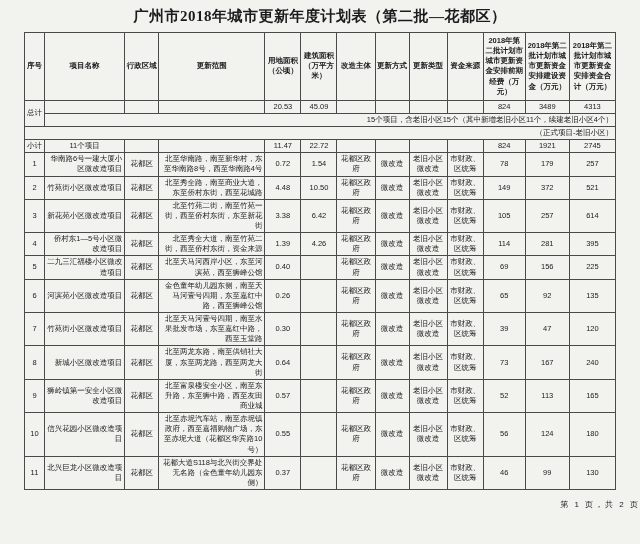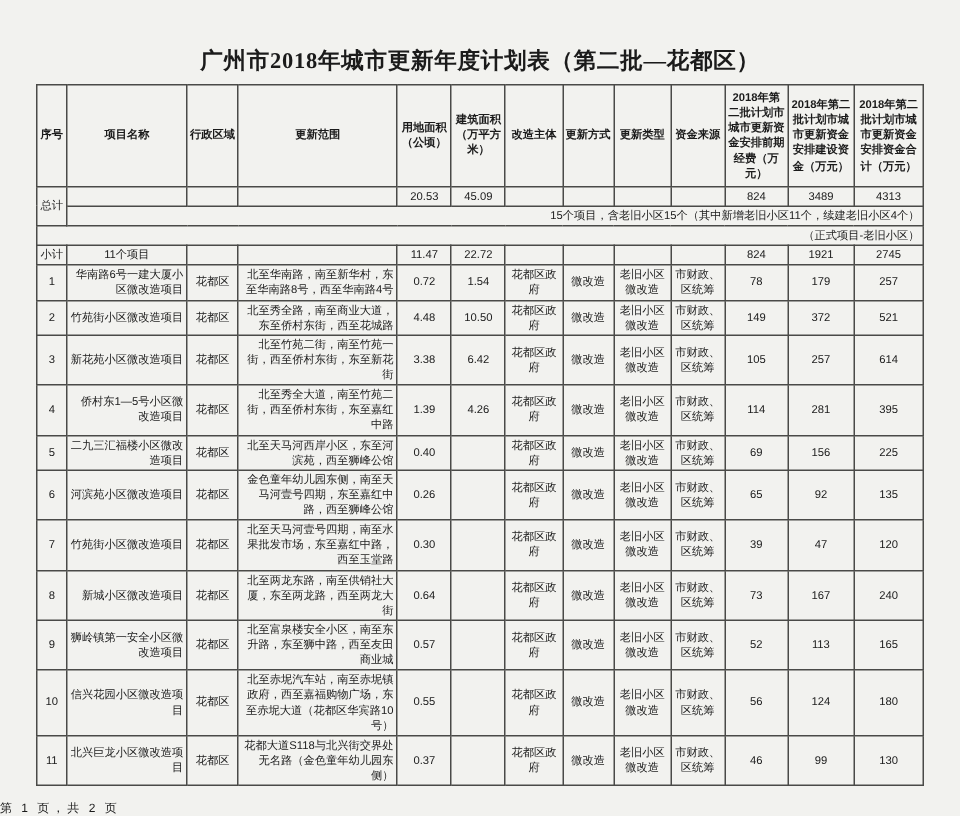--- a/index.html
+++ b/index.html
@@ -3,21 +3,21 @@
 <meta charset="utf-8">
 <style>
   html,body{margin:0;padding:0;}
   body{
     width:640px;height:544px;
     background:#f2f2ef;
     font-family:"Liberation Sans","DejaVu Sans",sans-serif;
     color:#1b1b1b;
     overflow:hidden;
   }
-  .page{padding-top:7px;margin-top:24px;}
+  .page{padding-top:7px;}
   .doc-title{
     font-size:15px;
     font-weight:bold;
     text-align:center;
     margin:0 0 6px 0;
     letter-spacing:0.5px;
     font-family:"Liberation Serif","DejaVu Serif",serif;
   }
   table.plan{
     border-collapse:collapse;
@@ -34,21 +34,21 @@
     line-height:1.35;
     word-break:break-all;
     overflow:hidden;
   }
   table.plan th{
     font-weight:bold;
     padding:3px 1px;
   }
   table.plan td.left{text-align:right;}
   .page-footer{
-    text-align:left;
+    text-align:right;
     font-size:8px;
     margin-top:9px;
     letter-spacing:2px;
   }
 </style>
 </head>
 <body>
 
 <div class="page">
 
@@ -166,21 +166,21 @@
           <td>老旧小区微改造</td>
           <td>市财政、区统筹</td>
           <td>105</td>
           <td>257</td>
           <td>614</td>
         </tr>
         <tr>
           <td>4</td>
           <td class="left">侨村东1—5号小区微改造项目</td>
           <td>花都区</td>
-          <td class="left">北至秀全大道，南至竹苑二街，西至侨村东街，东至嘉红中路</td>
+          <td class="left">北至秀全大道，南至竹苑二街，西至侨村东街，资金来源</td>
           <td>1.39</td>
           <td>4.26</td>
           <td>花都区政府</td>
           <td>微改造</td>
           <td>老旧小区微改造</td>
           <td>市财政、区统筹</td>
           <td>114</td>
           <td>281</td>
           <td>395</td>
         </tr>

